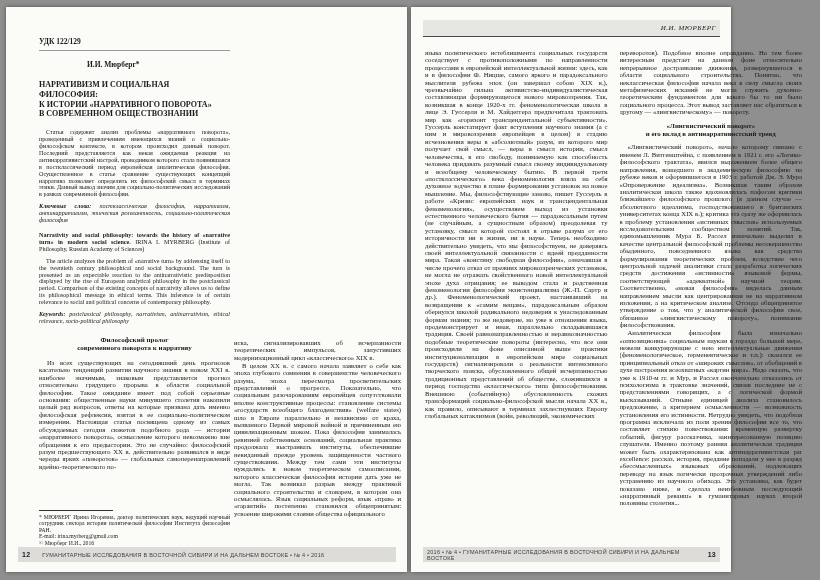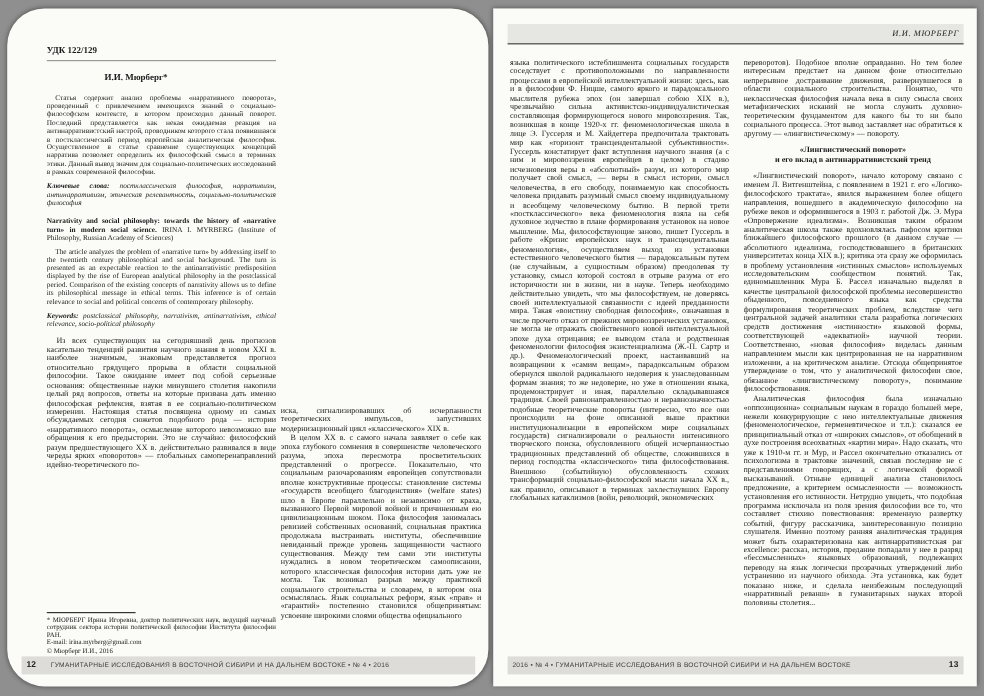--- a/index.html
+++ b/index.html
@@ -1,21 +1,21 @@
 <!DOCTYPE html>
 <html lang="ru"><head>
 <meta charset="utf-8">
 <style>
   * { margin:0; padding:0; box-sizing:border-box; }
   html,body { width:820px; height:580px; overflow:hidden; }
   body { background:#8f8f8f; position:relative; font-family:"Liberation Serif", serif; color:#1b1b1b; }
 
   .page { position:absolute; top:7px; height:565px; background:#fbfbf8; box-shadow:0 0 4px rgba(0,0,0,.45); }
-  #left-page  { left:6px;  width:401px;border-radius:31px; }
-  #right-page { left:411px; width:403px; }
+  #left-page  { left:6px;  width:401px; }
+  #right-page { left:411px; width:320px; }
 
   
   .lp-col1 { position:absolute; left:33px; top:30px; width:191px; }
   .lp-col2 { position:absolute; left:228px; top:332px; width:167px; }
 
   .udk { font-size:7.5px; font-weight:bold; }
   .udk-rule { border-top:0.8px solid #9a9a9a; margin-top:4px; width:100%; }
   .author { font-size:7.5px; font-weight:bold; margin-top:9px;margin-left:48px; }
   .art-title { margin-top:11px; font-size:8px; font-weight:bold; line-height:9.8px; }
   .meta-small { font-size:6.1px; line-height:6.9px; text-align:justify; hyphens:auto; }
@@ -56,37 +56,46 @@
 </head>
 <body>
 
 <div class="page" id="left-page">
 
   <div class="lp-col1">
     <div class="udk">УДК 122/129</div>
     <div class="udk-rule"></div>
     <div class="author">И.И. Мюрберг*</div>
 
+    <div class="art-title">
+      <div>НАРРАТИВИЗМ И СОЦИАЛЬНАЯ ФИЛОСОФИЯ:</div>
+      <div>К ИСТОРИИ «НАРРАТИВНОГО ПОВОРОТА»</div>
+      <div>В СОВРЕМЕННОМ ОБЩЕСТВОЗНАНИИ</div>
+    </div>
 
     <div class="meta-small abstract-ru">Статья содержит анализ проблемы «нарративного поворота», проведенный с привлечением имеющихся знаний о социально-философском контексте, в котором происходил данный поворот. Последний представляется как некая ожидаемая реакция на антинарративистский настрой, проводником которого стала появившаяся в постклассический период европейская аналитическая философия. Осуществленное в статье сравнение существующих концепций нарратива позволяет определить их философский смысл в терминах этики. Данный вывод значим для социально-политических исследований в рамках современной философии.</div>
 
     <div class="meta-small kw">
       <b>Ключевые слова:</b><span> постклассическая философия, нарративизм, антинарративизм, этическая релевантность, социально-политическая философия</span>
     </div>
 
     <div class="meta-small en-title">
       <span class="bold">Narrativity and social philosophy: towards the history of «narrative turn» in modern social science.</span><span> IRINA I. MYRBERG (Institute of Philosophy, Russian Academy of Sciences)</span>
     </div>
 
     <div class="meta-small abstract-en">The article analyzes the problem of «narrative turn» by addressing itself to the twentieth century philosophical and social background. The turn is presented as an expectable reaction to the antinarrativistic predisposition displayed by the rise of European analytical philosophy in the postclassical period. Comparison of the existing concepts of narrativity allows us to define its philosophical message in ethical terms. This inference is of certain relevance to social and political concerns of contemporary philosophy.</div>
 
     <div class="meta-small kw">
       <b>Keywords:</b><span> postclassical philosophy, narrativism, antinarrativism, ethical relevance, socio-political philosophy</span>
     </div>
 
+    <div class="sec-head">
+      <div>Философский пролог</div>
+      <div>современного поворота к нарративу</div>
+    </div>
 
     <div class="body-text p lp-body1">Из всех существующих на сегодняшний день прогнозов касательно тенденций развития научного знания в новом XXI в. наиболее значимым, знаковым представляется прогноз относительно грядущего прорыва в области социальной философии. Такое ожидание имеет под собой серьезные основания: общественные науки минувшего столетия накопили целый ряд вопросов, ответы на которые призвана дать именно философская рефлексия, взятая в ее социально-политическом измерении. Настоящая статья посвящена одному из самых обсуждаемых сегодня сюжетов подобного рода — истории «нарративного поворота», осмысление которого невозможно вне обращения к его предыстории. Это не случайно: философский разум предшествующего XX в. действительно развивался в виде череды ярких «поворотов» — глобальных самоперенаправлений идейно-теоретического по-</div>
   </div>
 
   <div class="lp-col2 body-text">
     <div class="p-cont">иска, сигнализировавших об исчерпанности теоретических импульсов, запустивших модернизационный цикл «классического» XIX в.</div>
     <div class="p">В целом XX в. с самого начала заявляет о себе как эпоха глубокого сомнения в совершенстве человеческого разума, эпоха пересмотра просветительских представлений о прогрессе. Показательно, что социальным разочарованиям европейцев сопутствовали вполне конструктивные процессы: становление системы «государств всеобщего благоденствия» (welfare states) шло в Европе параллельно и независимо от краха, вызванного Первой мировой войной и причиненным ею цивилизационным шоком. Пока философия занималась ревизией собственных оснований, социальная практика продолжала выстраивать институты, обеспечившие невиданный прежде уровень защищенности частного существования. Между тем сами эти институты нуждались в новом теоретическом самоописании, которого классическая философия истории дать уже не могла. Так возникал разрыв между практикой социального строительства и словарем, в котором она осмыслялась. Язык социальных реформ, язык «прав» и «гарантий» постепенно становился общепринятым: усвоение широкими слоями общества официального</div>
   </div>
 
   <div class="footnote">

